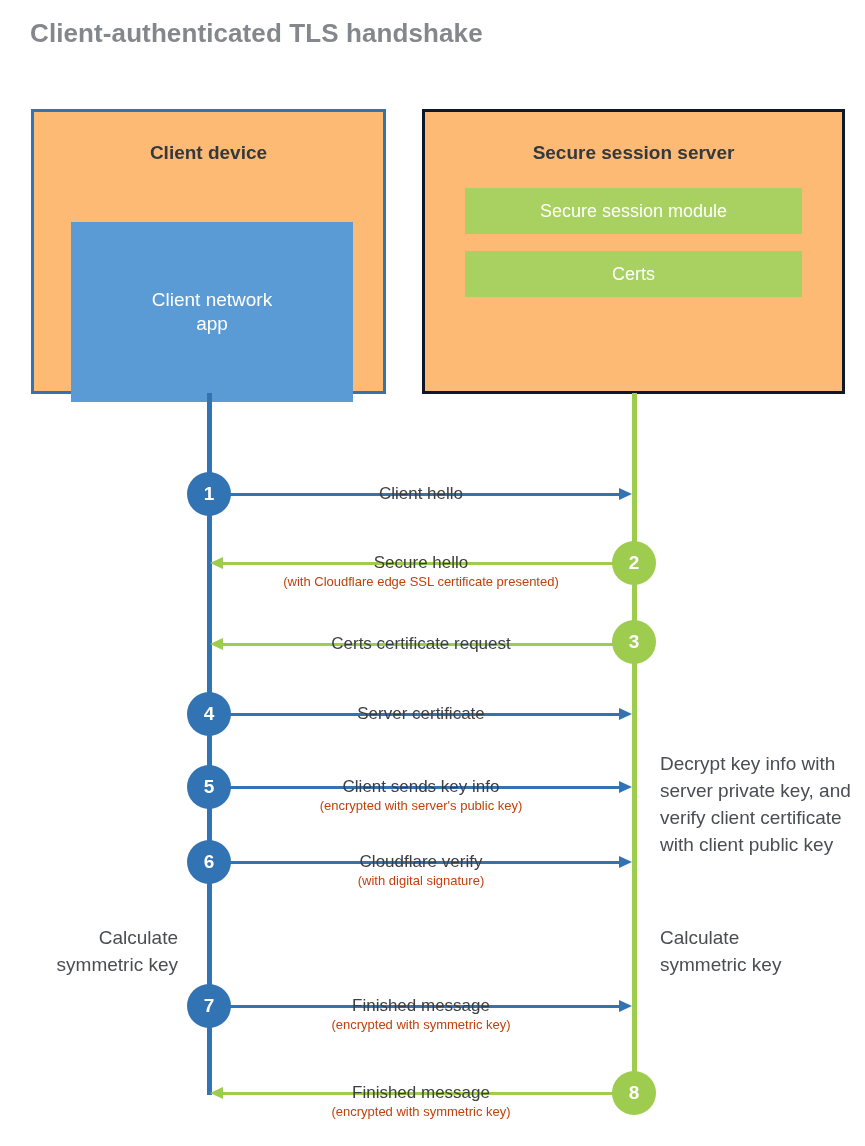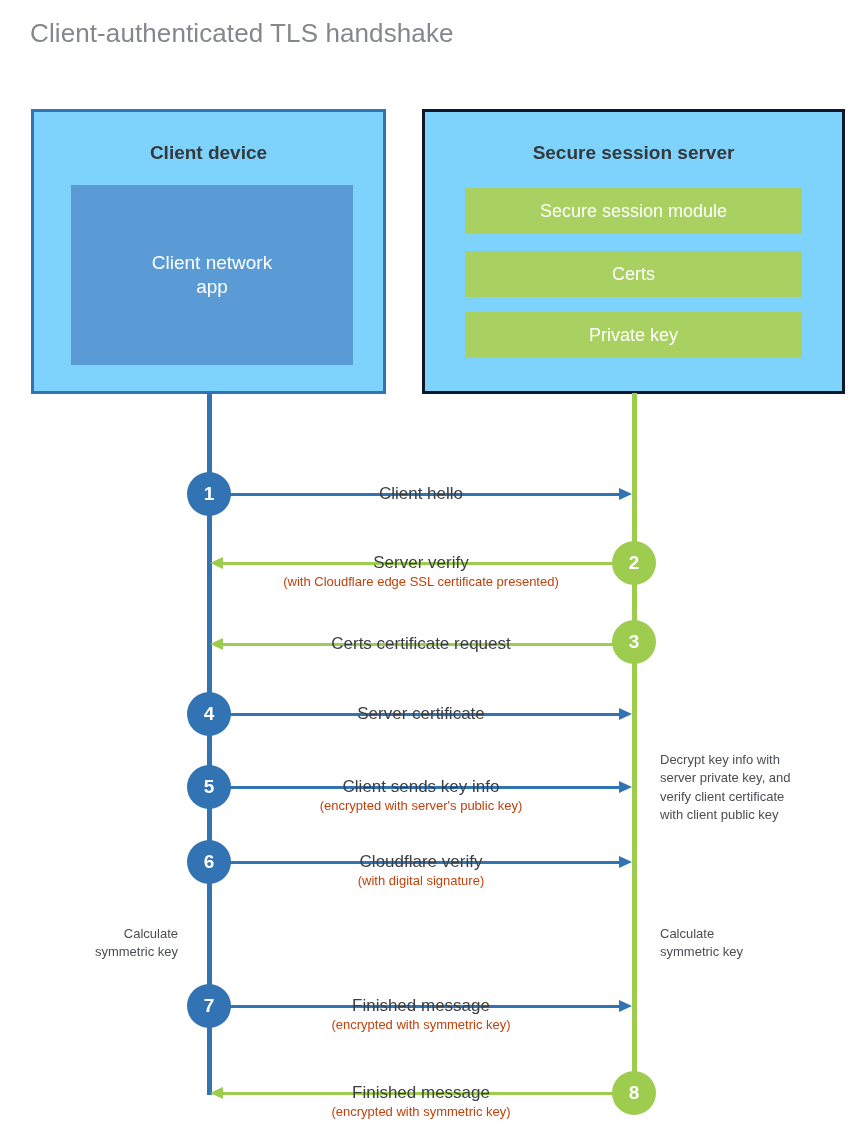--- a/index.html
+++ b/index.html
@@ -18,30 +18,30 @@
     background: #ffffff;
     overflow: hidden;
   }
 
   
   .diagram-title {
     position: absolute;
     left: 30px;
     top: 18px;
     font-size: 26px;
-    font-weight: 400;
+    font-weight: 700;
     color: #84878b;
     letter-spacing: 0.1px;
     white-space: nowrap;
   }
 
   
   .party-box {
     position: absolute;
-    background: #7dd3fc;
+    background: #fdba74;
     box-sizing: border-box;
   }
   .party-box.client {
     left: 31px;
     top: 109px;
     width: 355px;
     height: 285px;
     border: 3px solid #3273b3;
   }
   .party-box.server {
@@ -186,21 +186,21 @@
     background: #3273b3;
   }
   .step-circle.server-side {
     left: 612px;
     background: #9dcc4e;
   }
 
   
   .side-note {
     position: absolute;
-    font-size: 13px;
+    font-size: 19px;
     font-weight: 300;
     color: #4a4d51;
     line-height: 1.42;
     white-space: pre-line;
   }
   .side-note.left-note {
     right: 687px;
     text-align: right;
   }
   .side-note.right-note {
@@ -210,46 +210,45 @@
 </style>
 </head>
 <body>
 
 <div id="canvas">
 
   <div class="diagram-title">Client-authenticated TLS handshake</div>
 
   <div class="party-box client">
     <div class="party-title">Client device</div>
-    <div class="client-app-block" style="white-space: pre-line;">Client network
+    <div class="client-app-block" style="white-space: pre-line; margin-top: 37px;">Client network
 app</div>
   </div>
 
   <div class="party-box server">
     <div class="party-title">Secure session server</div>
     <div class="server-block b0">Secure session module</div>
     <div class="server-block b1">Certs</div>
-    <div class="server-block b2">Private key</div>
   </div>
 
   <div class="lifeline client"></div>
   <div class="lifeline server"></div>
 
   <div class="msg" style="left:210px; top:493px; width:422px;">
     <div class="msg-line to-server" style="left:0; width:409px;"></div>
     <div class="arrow-head right" style="left:409px;"></div>
     <div class="msg-label">Client hello</div>
     <div class="msg-sublabel"></div>
   </div>
   <div class="step-circle client-side" style="top:472px;">1</div>
 
   <div class="msg" style="left:210px; top:562px; width:422px;">
     <div class="msg-line to-client" style="left:13px; width:409px;"></div>
     <div class="arrow-head left" style="left:0;"></div>
-    <div class="msg-label">Server verify</div>
+    <div class="msg-label">Secure hello</div>
     <div class="msg-sublabel">(with Cloudflare edge SSL certificate presented)</div>
   </div>
   <div class="step-circle server-side" style="top:541px;">2</div>
 
   <div class="msg" style="left:210px; top:643px; width:422px;">
     <div class="msg-line to-client" style="left:13px; width:409px;"></div>
     <div class="arrow-head left" style="left:0;"></div>
     <div class="msg-label">Certs certificate request</div>
     <div class="msg-sublabel"></div>
   </div>

